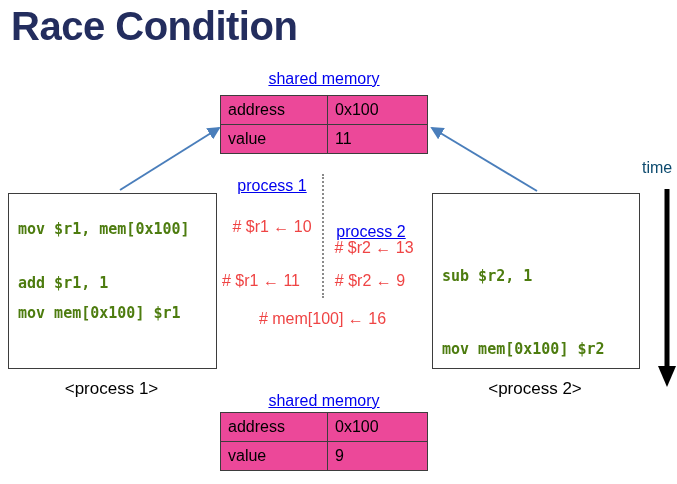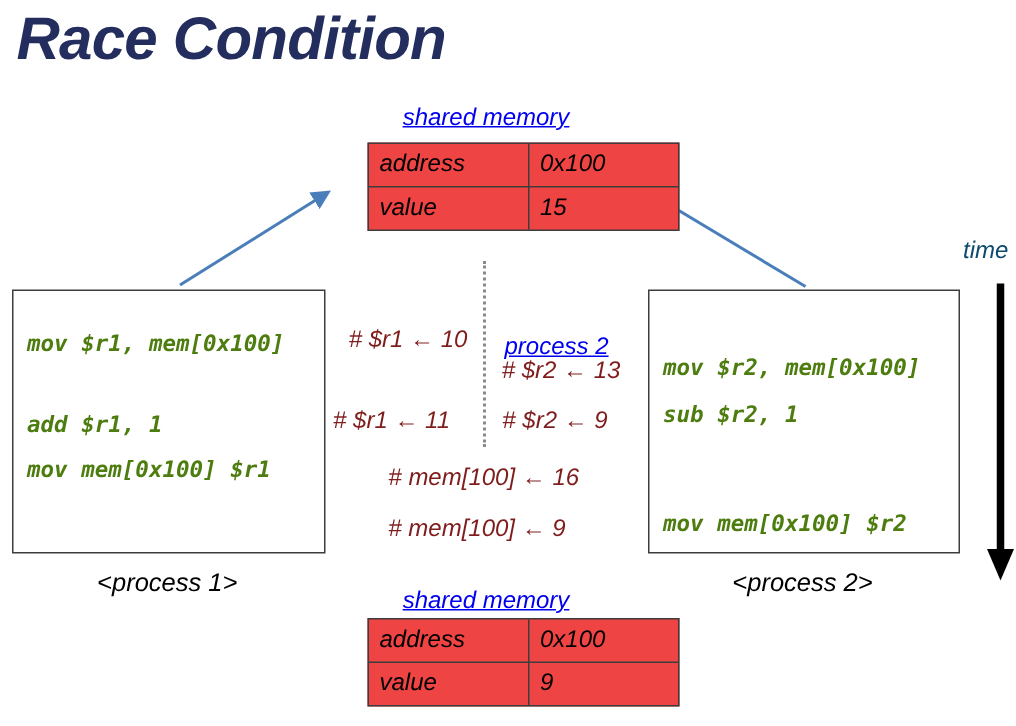--- a/index.html
+++ b/index.html
@@ -1,30 +1,30 @@
 <!DOCTYPE html>
 <html><head>
 <meta charset="utf-8">
 <style>
   html,body{margin:0;padding:0;background:#fff;}
   .canvas{
     position:relative;width:677px;height:484px;background:#ffffff;
-    font-family:"Liberation Sans",sans-serif;overflow:hidden;font-style:italic;
+    font-family:"Liberation Sans",sans-serif;overflow:hidden;
   }
   .title{
     position:absolute;left:11px;top:4px;margin:0;
     font-size:40px;font-weight:bold;color:#232D5E;letter-spacing:-0.5px;
   }
   .mem-label,.col-header{
     position:absolute;font-size:16px;color:#0000EE;
     text-decoration:underline;text-align:center;
   }
   .mem-table{
     position:absolute;display:grid;grid-template-columns:106px 100px;
-    border:1.5px solid #3D3D3D;background:#ef4444;margin-left:25px;
+    border:1.5px solid #3D3D3D;background:#ec4899;
   }
   .mem-cell{
     height:28px;line-height:28px;padding-left:7px;font-size:16px;color:#000;
     border-top:1.5px solid #3D3D3D;border-left:1.5px solid #3D3D3D;
     white-space:nowrap;overflow:hidden;
   }
   .mem-cell.r0{border-top:none;}
   .mem-cell.c0{border-left:none;}
   .proc-box{
     position:absolute;border:1.5px solid #3D3D3D;background:#fff;
@@ -35,21 +35,21 @@
     font-size:15px;color:#4d7c0f;white-space:pre;
   }
   .proc-caption{
     position:absolute;font-size:17px;color:#000;text-align:center;
   }
   .divider{
     position:absolute;left:322px;top:174px;height:124px;width:0;
     border-left:2px dotted #8a8a8a;
   }
   .event{
-    position:absolute;font-size:16px;color:#7f1d1d;text-align:center;
+    position:absolute;font-size:16px;color:#ef4444;text-align:center;
     white-space:nowrap;
   }
   .time-label{
     position:absolute;left:642px;top:159px;font-size:16px;color:#0c4a6e;
   }
   svg.overlay{position:absolute;left:0;top:0;pointer-events:none;}
 </style>
 </head>
 <body>
 
@@ -69,46 +69,45 @@
       <line x1="667" y1="189" x2="667" y2="368" stroke="#000" stroke-width="5"></line>
       <polygon points="658,366 676,366 667,387" fill="#000"></polygon>
     </g>
   </svg>
 
   <div class="mem-label" style="left:220px;top:70px;width:208px;">shared memory</div>
   <div class="mem-table" style="left:220px;top:95px;">
     <div class="mem-cell r0 c0">address</div>
     <div class="mem-cell r0">0x100</div>
     <div class="mem-cell c0">value</div>
-    <div class="mem-cell">15</div>
+    <div class="mem-cell">11</div>
   </div>
 
   <div class="proc-box" style="left:8px;top:193px;width:207px;height:174px;">
     <div class="code-line" style="top:26px;">mov $r1, mem[0x100]</div>
     <div class="code-line" style="top:80px;">add $r1, 1</div>
     <div class="code-line" style="top:110px;">mov mem[0x100] $r1</div>
   </div>
   <div class="proc-caption" style="left:8px;top:379px;width:207px;">&lt;process 1&gt;</div>
 
   <div class="proc-box" style="left:432px;top:193px;width:206px;height:174px;">
-    <div class="code-line" style="top:42px;">mov $r2, mem[0x100]</div>
     <div class="code-line" style="top:73px;">sub $r2, 1</div>
     <div class="code-line" style="top:146px;">mov mem[0x100] $r2</div>
   </div>
   <div class="proc-caption" style="left:432px;top:379px;width:206px;">&lt;process 2&gt;</div>
 
+  <div class="col-header" style="left:227px;top:177px;width:90px;">process 1</div>
   <div class="col-header" style="left:334px;top:177px;width:74px;margin-top:46px;">process 2</div>
   <div class="divider"></div>
 
   <div class="event" style="left:224px;top:218px;width:96px;"># $r1 ← 10</div>
   <div class="event" style="left:333px;top:239px;width:82px;"># $r2 ← 13</div>
   <div class="event" style="left:213px;top:272px;width:96px;"># $r1 ← 11</div>
   <div class="event" style="left:333px;top:272px;width:74px;"># $r2 ← 9</div>
   <div class="event" style="left:245px;top:310px;width:155px;"># mem[100] ← 16</div>
-  <div class="event" style="left:243px;top:344px;width:150px;"># mem[100] ← 9</div>
 
   <div class="mem-label" style="left:220px;top:392px;width:208px;">shared memory</div>
   <div class="mem-table" style="left:220px;top:412px;">
     <div class="mem-cell r0 c0">address</div>
     <div class="mem-cell r0">0x100</div>
     <div class="mem-cell c0">value</div>
     <div class="mem-cell">9</div>
   </div>
 
   <div class="time-label">time</div>

